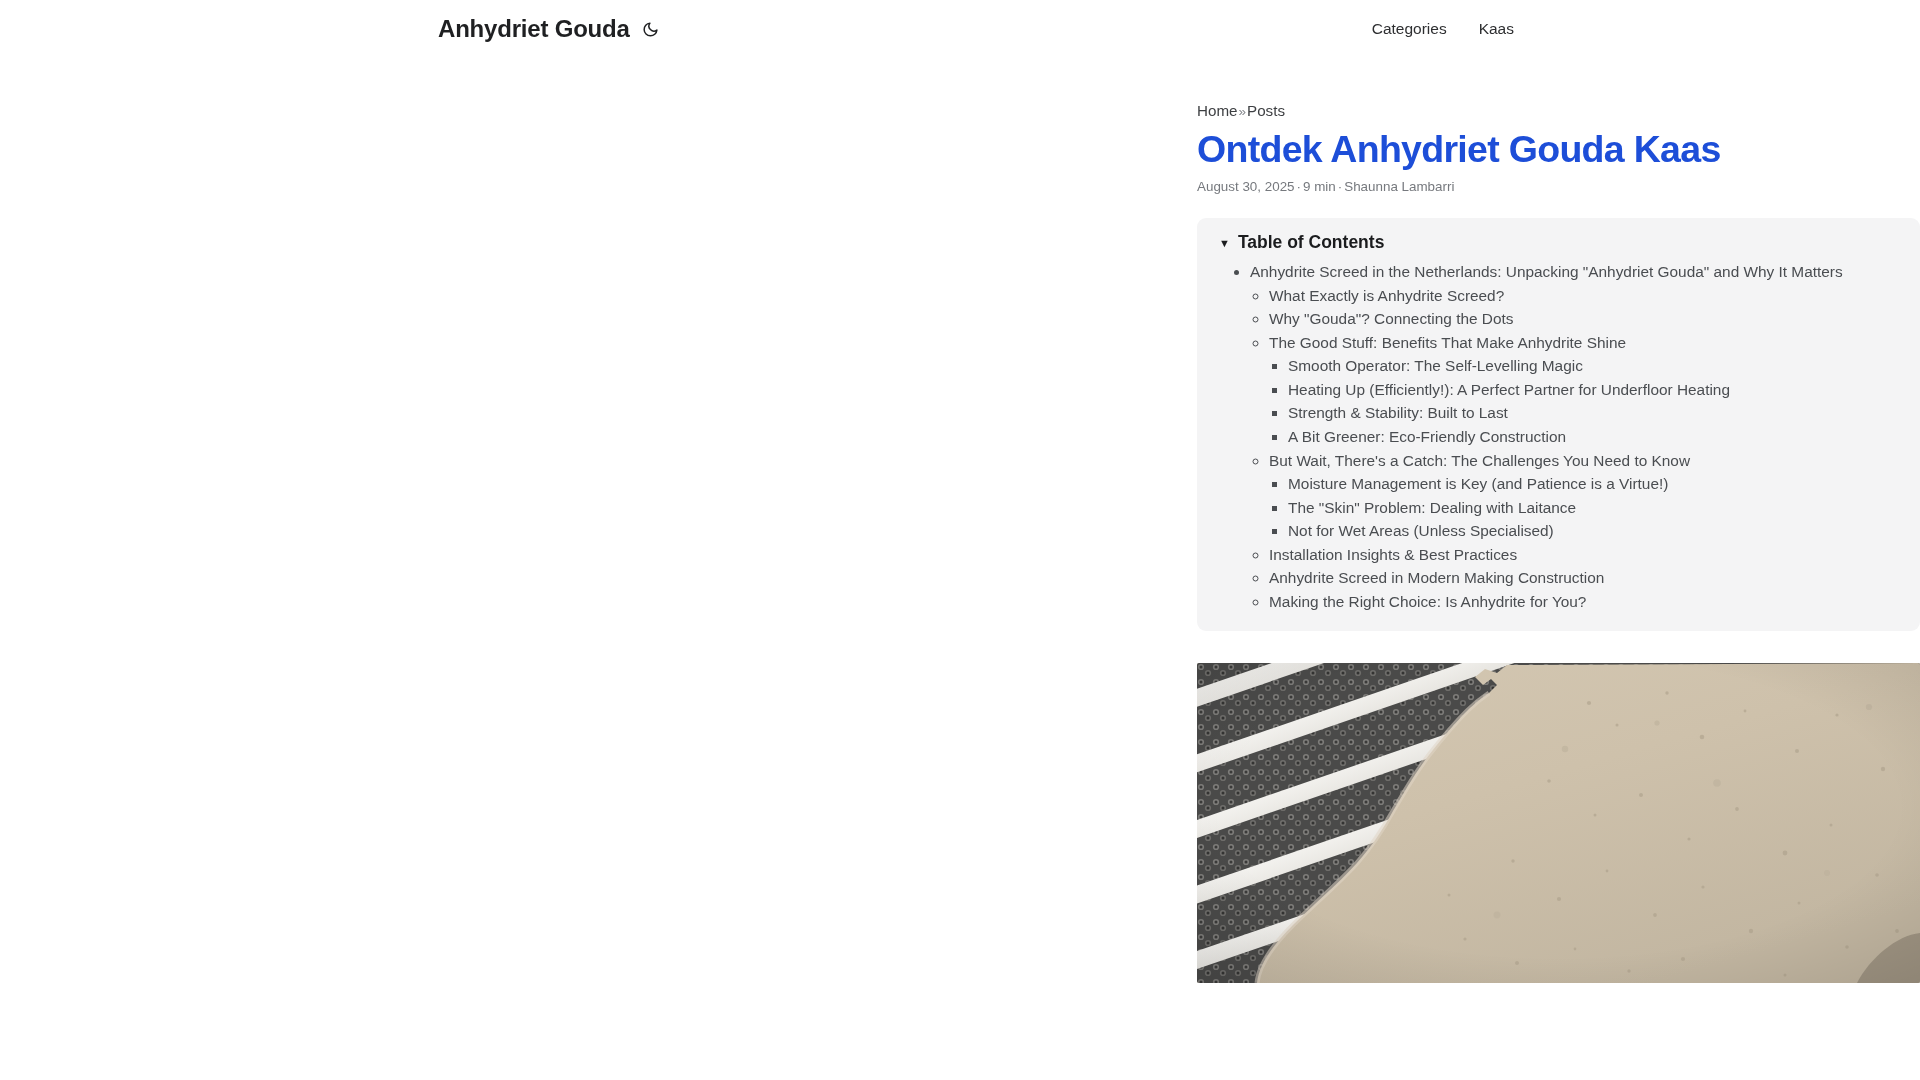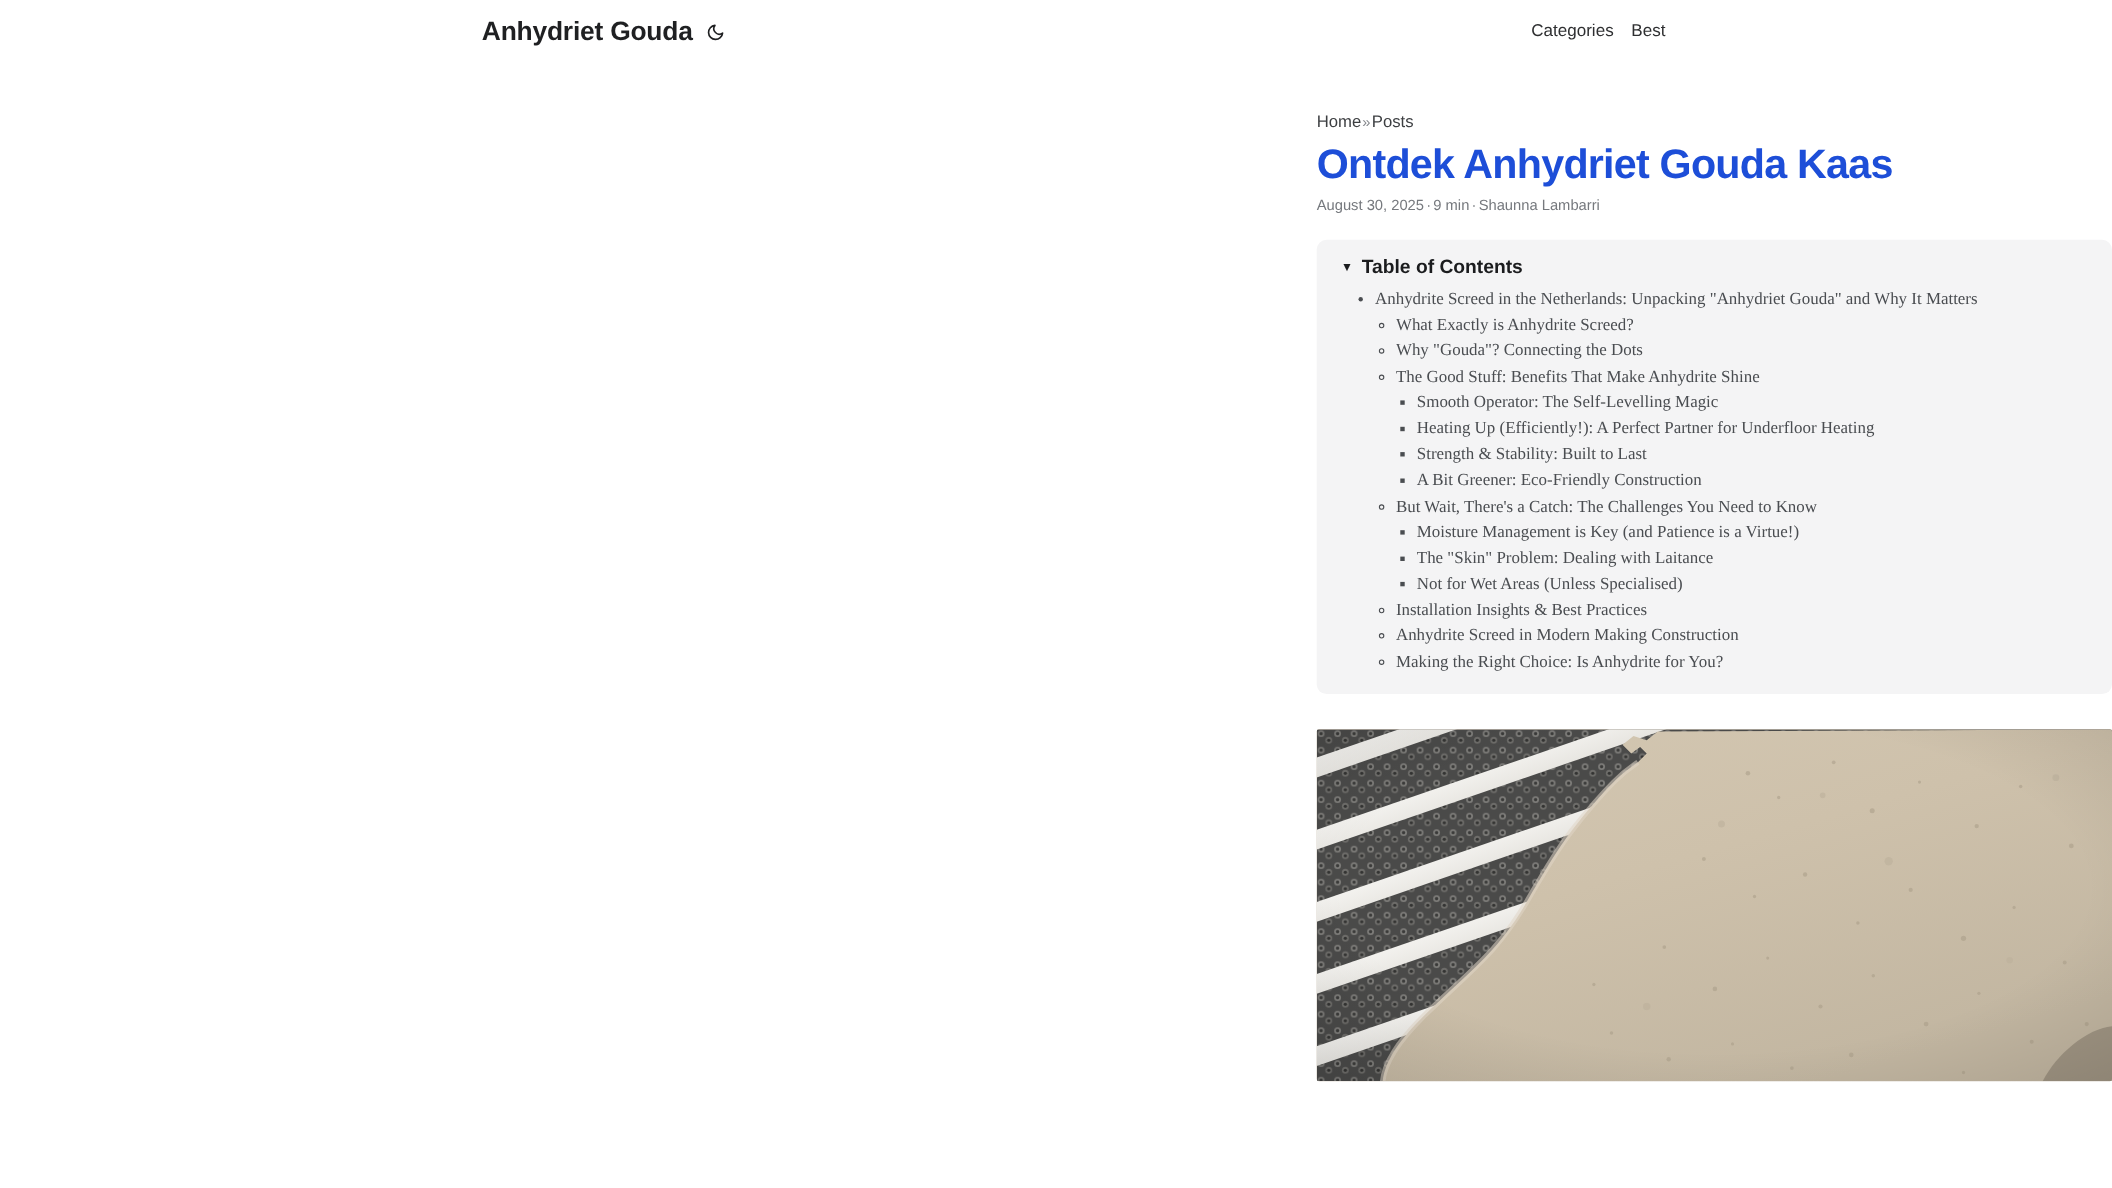--- a/index.html
+++ b/index.html
@@ -54,21 +54,21 @@
     height: 20px;
     cursor: pointer;
     color: #1f2022;
     background: none;
     border: none;
     padding: 0;
   }
   .nav-links {
     display: flex;
     align-items: flex-end;
-    gap: 16px;
+    gap: 32px;
   }
   .nav-link {
     font-size: 15.5px;
     color: #2e2f31;
     text-decoration: none;
     line-height: 1;
     white-space: nowrap;
   }
 
   
@@ -155,21 +155,20 @@
   .toc ul ul ul {
     padding-left: 19px;
     list-style-type: square;
   }
   .toc li {
     font-size: 15.4px;
     line-height: 1.53;
     color: #4a4d51;
     margin: 0;
     padding: 0;
-    font-family: Liberation Serif, serif;
   }
   .toc li::marker {
     color: #4a4d51;
   }
   .toc li a {
     color: #4a4d51;
     text-decoration: none;
   }
 
   
@@ -191,21 +190,21 @@
     <div class="brand-wrap">
       <a class="brand-title" href="#">Anhydriet Gouda</a>
       <button class="theme-toggle" aria-label="Toggle dark mode">
         <svg width="17" height="17" viewBox="0 0 24 24" fill="none" stroke="currentColor" stroke-width="2.1" stroke-linecap="round" stroke-linejoin="round">
           <path d="M21 12.79A9 9 0 1 1 11.21 3 7 7 0 0 0 21 12.79z"></path>
         </svg>
       </button>
     </div>
     <nav class="nav-links">
       <a class="nav-link" href="#">Categories</a>
-      <a class="nav-link" href="#">Best</a>
+      <a class="nav-link" href="#">Kaas</a>
     </nav>
   </div>
 </header>
 
 <div class="page">
   <main class="column">
 
     <div class="breadcrumb">
       <a href="#">Home</a><span class="sep">»</span><a href="#">Posts</a>
     </div>

